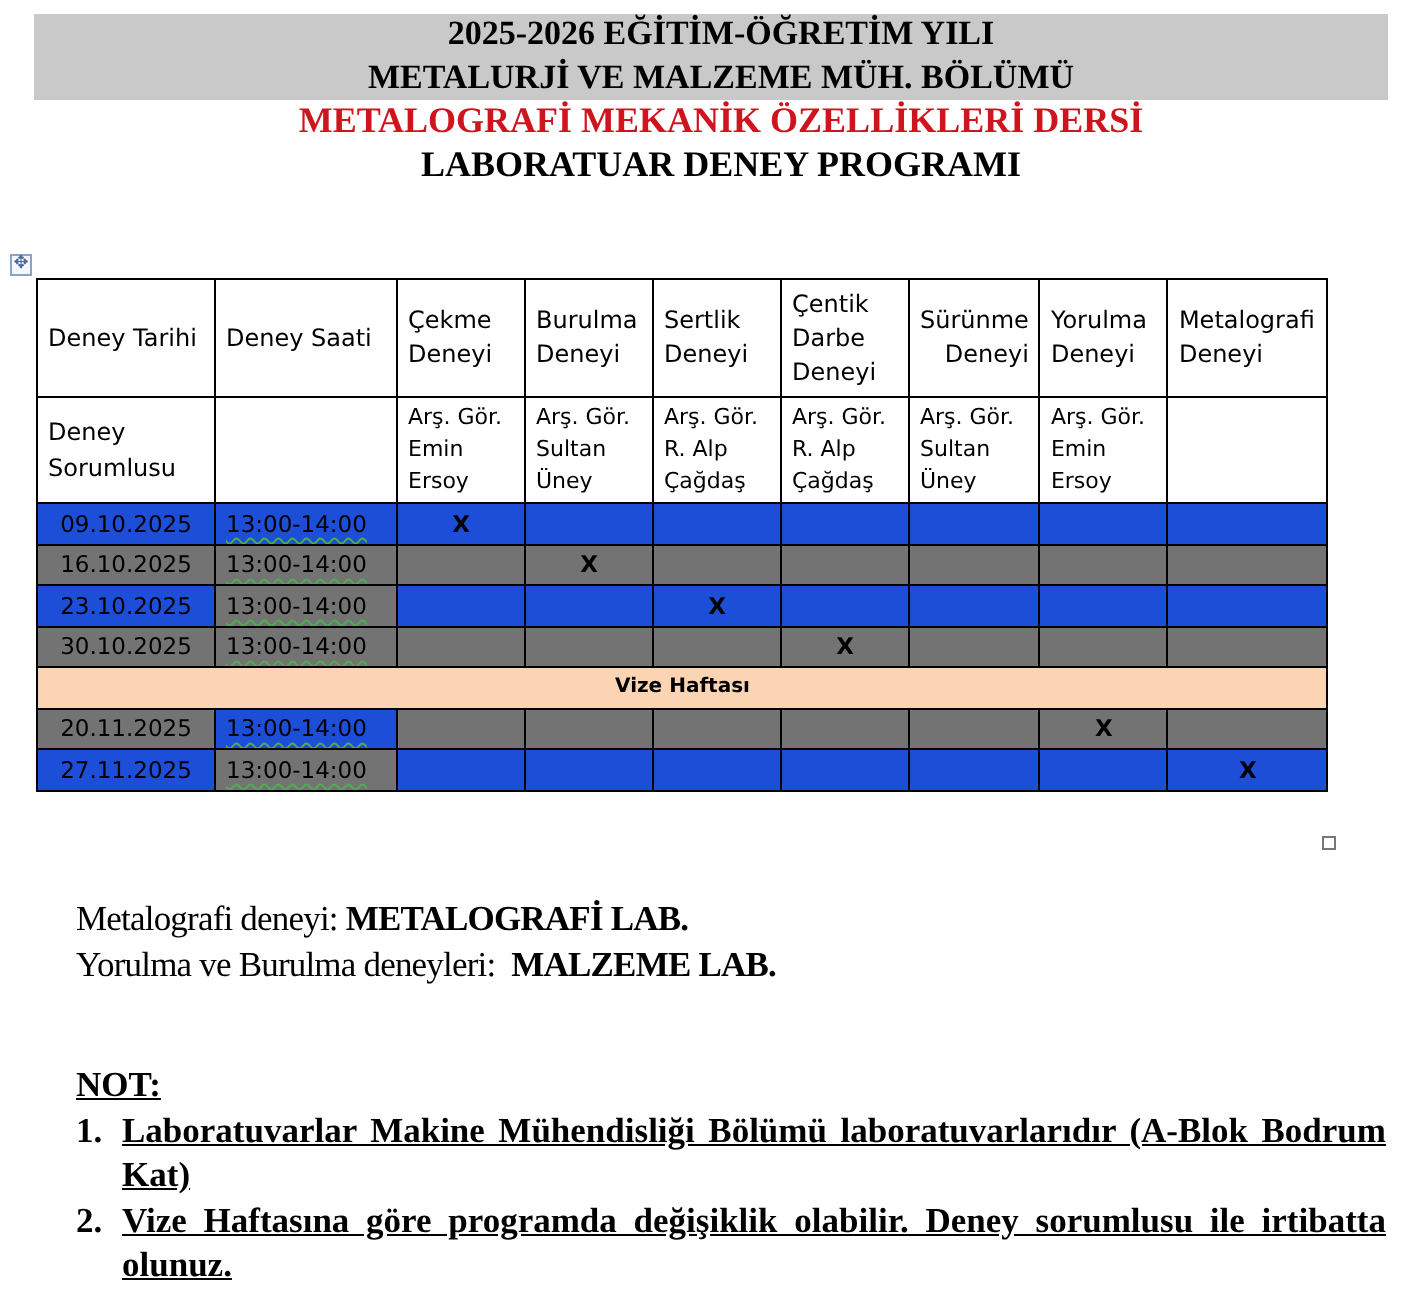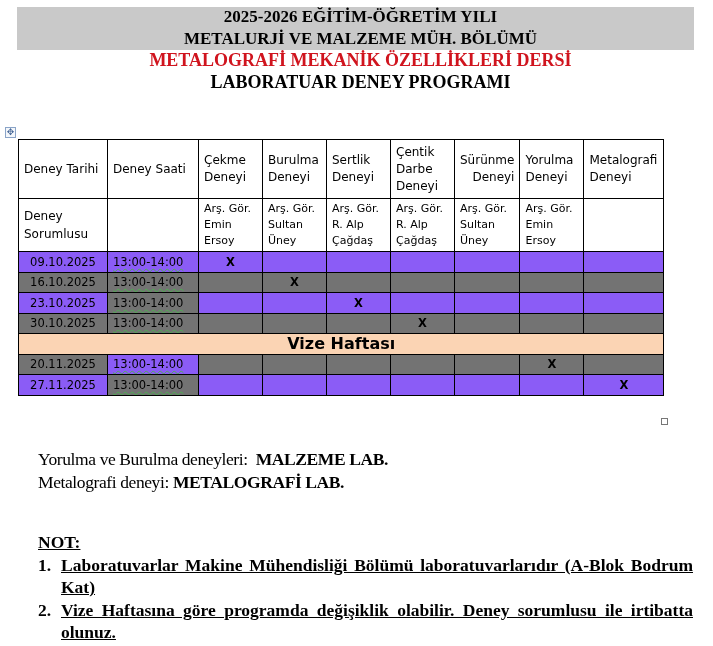--- a/index.html
+++ b/index.html
@@ -16,23 +16,23 @@
 
   table.schedule { position: absolute; left: 18px; top: 139px; border-collapse: collapse; font-family: "DejaVu Sans", sans-serif; font-size: 11.5px; table-layout: fixed; }
   table.schedule td { border: 1px solid #000; padding: 0 5px; vertical-align: middle; overflow: hidden; white-space: nowrap; }
   .hdr td { height: 58px; line-height: 17px; font-size: 12px; }
   .resp td { height: 52px; line-height: 16px; font-size: 11px; vertical-align: top; padding-top: 2px; }
   .resp td.first { vertical-align: middle; font-size: 12px; line-height: 18px; }
   .data td { height: 19.5px; line-height: 18px; font-size: 11.5px; }
   .data td.date { text-align: center; }
   .data td.time span { text-decoration: underline; text-decoration-style: wavy; text-decoration-color: #4caf50; text-decoration-thickness: 1px; text-underline-offset: 2px; }
   .data td.mark { text-align: center; font-weight: bold; }
-  .gray { background: #8b5cf6; }
+  .gray { background: #1d4ed8; }
   .white { background: #737373; }
-  .vize td { background: #fbd4b4; height: 19.5px; text-align: center; font-weight: bold; font-size: 16px; }
+  .vize td { background: #fbd4b4; height: 19.5px; text-align: center; font-weight: bold; font-size: 10px; }
 
   .notes { position: absolute; left: 38px; top: 448px; width: 660px; font-family: "Liberation Serif", serif; font-size: 17.5px; line-height: 22.5px; }
   .notes .line { white-space: nowrap; letter-spacing: -0.4px; }
   .notes b { font-weight: bold; }
   .not-label { font-weight: bold; text-decoration: underline; }
   .list { position: absolute; left: 38px; top: 554px; width: 655px; font-family: "Liberation Serif", serif; font-size: 17.5px; line-height: 22.5px; font-weight: bold; }
   .list .item { display: flex; }
   .list .num { width: 23px; flex: 0 0 23px; }
   .list .txt { text-decoration: underline; text-align: justify; text-align-last: left; flex: 1; }
 </style>
@@ -149,22 +149,22 @@
         <td class="mark gray"></td>
         <td class="mark gray"></td>
         <td class="mark gray"></td>
         <td class="mark gray">X</td>
       </tr>
     </tbody>
 </table>
 <div class="resize-handle"></div>
 
 <div class="notes" id="notes">
+    <div class="line"><span style="white-space: pre;">Metalografi deneyi: </span><b>METALOGRAFİ LAB.</b><span></span></div>
     <div class="line"><span style="white-space: pre;">Yorulma ve Burulma deneyleri:  </span><b>MALZEME LAB.</b><span></span></div>
-    <div class="line"><span style="white-space: pre;">Metalografi deneyi: </span><b>METALOGRAFİ LAB.</b><span></span></div>
   </div>
 <div class="list" style="top:531px;">
   <div class="not-label">NOT:</div>
   <div id="items">
       <div class="item">
         <span class="num">1.</span>
         <span class="txt">Laboratuvarlar Makine Mühendisliği Bölümü laboratuvarlarıdır (A-Blok Bodrum Kat)</span>
       </div>
       <div class="item">
         <span class="num">2.</span>

